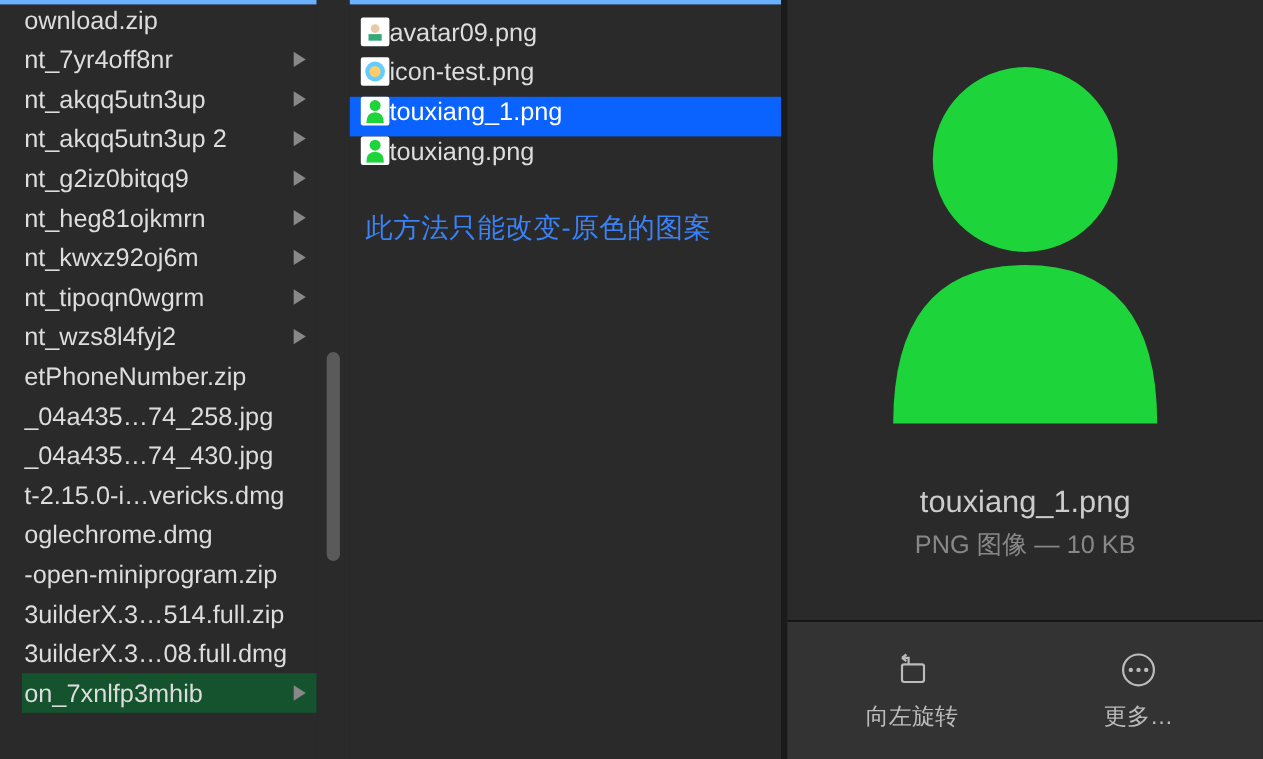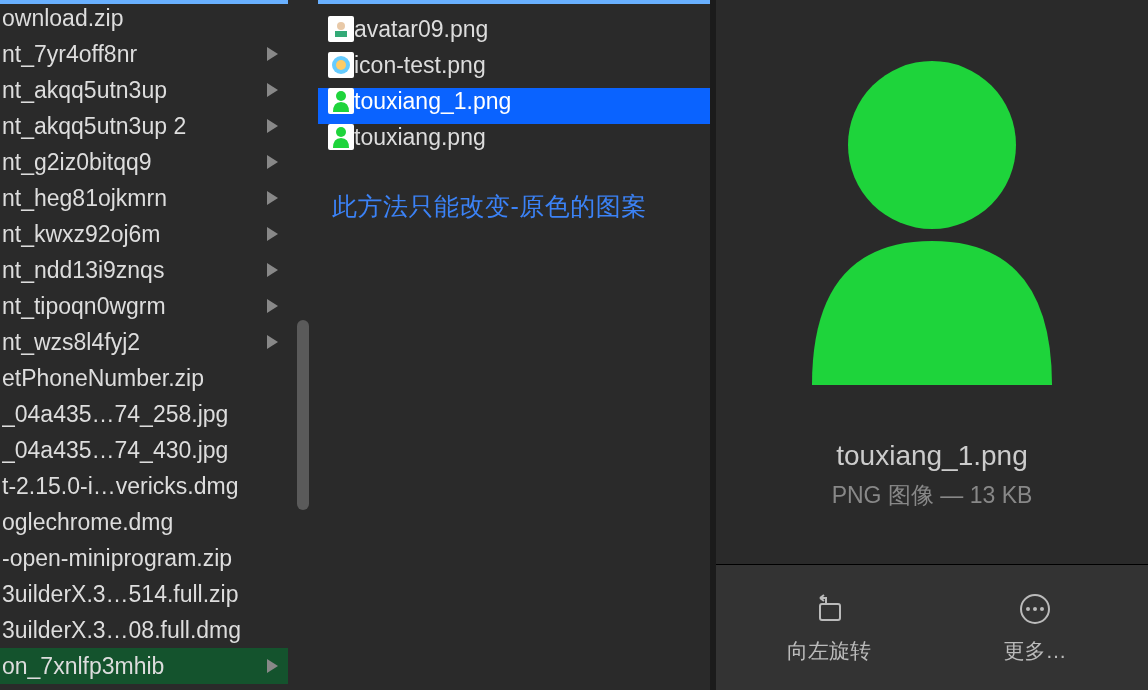--- a/index.html
+++ b/index.html
@@ -54,20 +54,21 @@
     .sidebar-item {
       height: 36px;
       display: flex;
       align-items: center;
       padding-left: 2px;
       padding-right: 10px;
       font-size: 23px;
       color: #ddd;
       white-space: nowrap;
       position: relative;
+      margin-left: 20px;
     }
     .sidebar-item.selected {
       background: #14532d;
     }
     .sidebar-item .name { flex: 1; overflow: hidden; }
     .sidebar-item .chev {
       width: 0; height: 0;
       border-top: 7px solid transparent;
       border-bottom: 7px solid transparent;
       border-left: 11px solid #888;
@@ -188,24 +189,20 @@
       <div class="sidebar-item">
         <span class="name">nt_g2iz0bitqq9</span>
         <span class="chev"></span>
       </div>
       <div class="sidebar-item">
         <span class="name">nt_heg81ojkmrn</span>
         <span class="chev"></span>
       </div>
       <div class="sidebar-item">
         <span class="name">nt_kwxz92oj6m</span>
-        <span class="chev"></span>
-      </div>
-      <div class="sidebar-item">
-        <span class="name">nt_ndd13i9znqs</span>
         <span class="chev"></span>
       </div>
       <div class="sidebar-item">
         <span class="name">nt_tipoqn0wgrm</span>
         <span class="chev"></span>
       </div>
       <div class="sidebar-item">
         <span class="name">nt_wzs8l4fyj2</span>
         <span class="chev"></span>
       </div>
@@ -291,21 +288,21 @@
 
 <div class="col-right">
   <div class="preview-area">
     <div class="preview-img">
       <svg viewBox="0 0 100 110" width="300" height="340">
         <circle cx="50" cy="30" r="28" fill="#1ed43b"></circle>
         <path d="M 10 110 Q 10 62 50 62 Q 90 62 90 110 Z" fill="#1ed43b"></path>
       </svg>
     </div>
     <div class="preview-title">touxiang_1.png</div>
-    <div class="preview-sub">PNG 图像 — 13 KB</div>
+    <div class="preview-sub">PNG 图像 — 10 KB</div>
   </div>
   <div class="action-bar">
     <div class="action">
       <div class="icon">
         <svg width="34" height="34" viewBox="0 0 34 34">
           <rect x="8" y="12" width="20" height="16" rx="2" fill="none" stroke="#bbb" stroke-width="2"></rect>
           <path d="M 14 12 L 14 6 L 8 6" fill="none" stroke="#bbb" stroke-width="2"></path>
           <path d="M 8 6 L 12 3 M 8 6 L 12 9" fill="none" stroke="#bbb" stroke-width="2"></path>
         </svg>
       </div>

